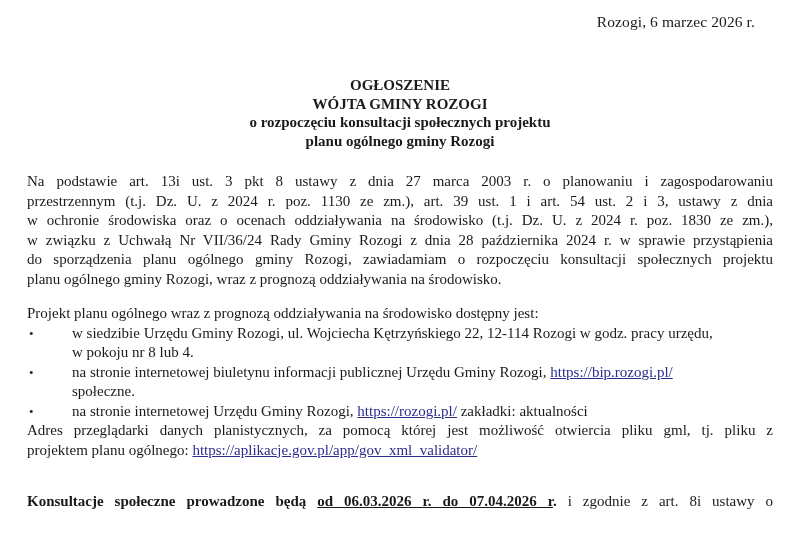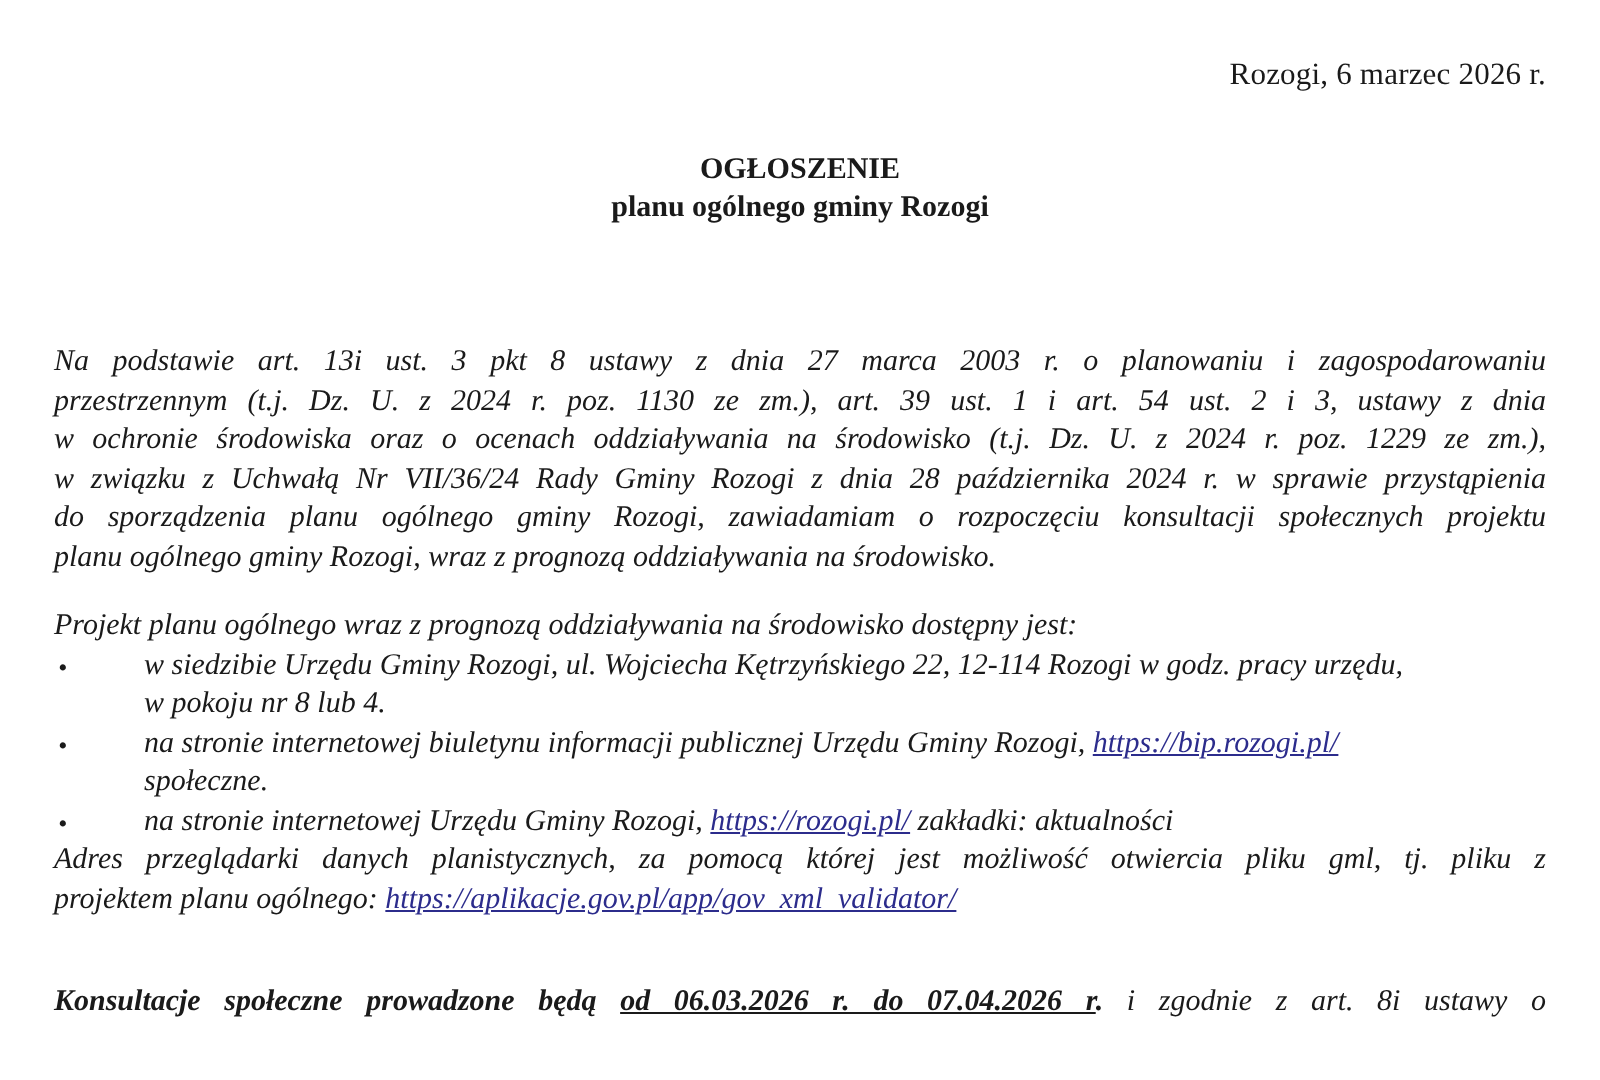--- a/index.html
+++ b/index.html
@@ -3,31 +3,31 @@
 <meta charset="utf-8">
 <style>
   html, body { margin: 0; padding: 0; background: #ffffff; }
   body {
     width: 800px; height: 540px; overflow: hidden; position: relative;
     font-family: "Liberation Serif", "DejaVu Serif", serif;
     color: #1a1a1a; font-size: 15px;
   }
   .page { position: absolute; left: 27px; top: 0; width: 746px; }
   .date {
-    position: absolute; top: 12px; right: 0; text-align: right;
-    font-size: 15.5px; line-height: 20px; letter-spacing: 0.1px; margin-top: 16px;
+    position: absolute; top: 12px; right: 18px; text-align: right;
+    font-size: 15.5px; line-height: 20px; letter-spacing: 0.1px;
   }
   .title-block {
     position: absolute; top: 76px; left: 0; width: 746px; text-align: center;
     font-weight: bold; font-size: 15px; line-height: 18.5px;
   }
   .title-block div { white-space: nowrap; }
   .para {
     position: absolute; left: 0; width: 746px; line-height: 19.5px;
-    text-align: justify; font-size: 15px; font-style: italic;
+    text-align: justify; font-size: 15px;
   }
   .line { display: block; white-space: nowrap; text-align: justify; text-align-last: justify; }
   .line.last { text-align-last: left; }
   .p1 { top: 172px; }
   .p2 { top: 304px; }
   .bullet-row { position: relative; padding-left: 45px; }
   .bullet-row .dot {
     position: absolute; left: 2px; top: 0; font-size: 13px; line-height: 19.5px;
   }
   .p3 { top: 492px; }
@@ -37,27 +37,29 @@
 </style>
 </head>
 <body>
 
 <div class="page">
 
   <div class="date">Rozogi, 6 marzec 2026 r.</div>
 
   <div class="title-block">
     <div>OGŁOSZENIE</div>
+    <div>WÓJTA GMINY ROZOGI</div>
+    <div>o rozpoczęciu konsultacji społecznych projektu</div>
     <div>planu ogólnego gminy Rozogi</div>
   </div>
 
   <div class="para p1">
     <span class="line">Na podstawie art. 13i ust. 3 pkt 8 ustawy z dnia 27 marca 2003 r. o planowaniu i zagospodarowaniu</span>
     <span class="line">przestrzennym (t.j. Dz. U. z 2024 r. poz. 1130 ze zm.), art. 39 ust. 1 i art. 54 ust. 2 i 3, ustawy z dnia</span>
-    <span class="line">w ochronie środowiska oraz o ocenach oddziaływania na środowisko (t.j. Dz. U. z 2024 r. poz. 1229 ze zm.),</span>
+    <span class="line">w ochronie środowiska oraz o ocenach oddziaływania na środowisko (t.j. Dz. U. z 2024 r. poz. 1830 ze zm.),</span>
     <span class="line">w związku z Uchwałą Nr VII/36/24 Rady Gminy Rozogi z dnia 28 października 2024 r. w sprawie przystąpienia</span>
     <span class="line">do sporządzenia planu ogólnego gminy Rozogi, zawiadamiam o rozpoczęciu konsultacji społecznych projektu</span>
     <span class="line last">planu ogólnego gminy Rozogi, wraz z prognozą oddziaływania na środowisko.</span>
   </div>
 
   <div class="para p2">
     <span class="line last">Projekt planu ogólnego wraz z prognozą oddziaływania na środowisko dostępny jest:</span>
 
     <div class="bullet-row">
       <span class="dot">•</span>

